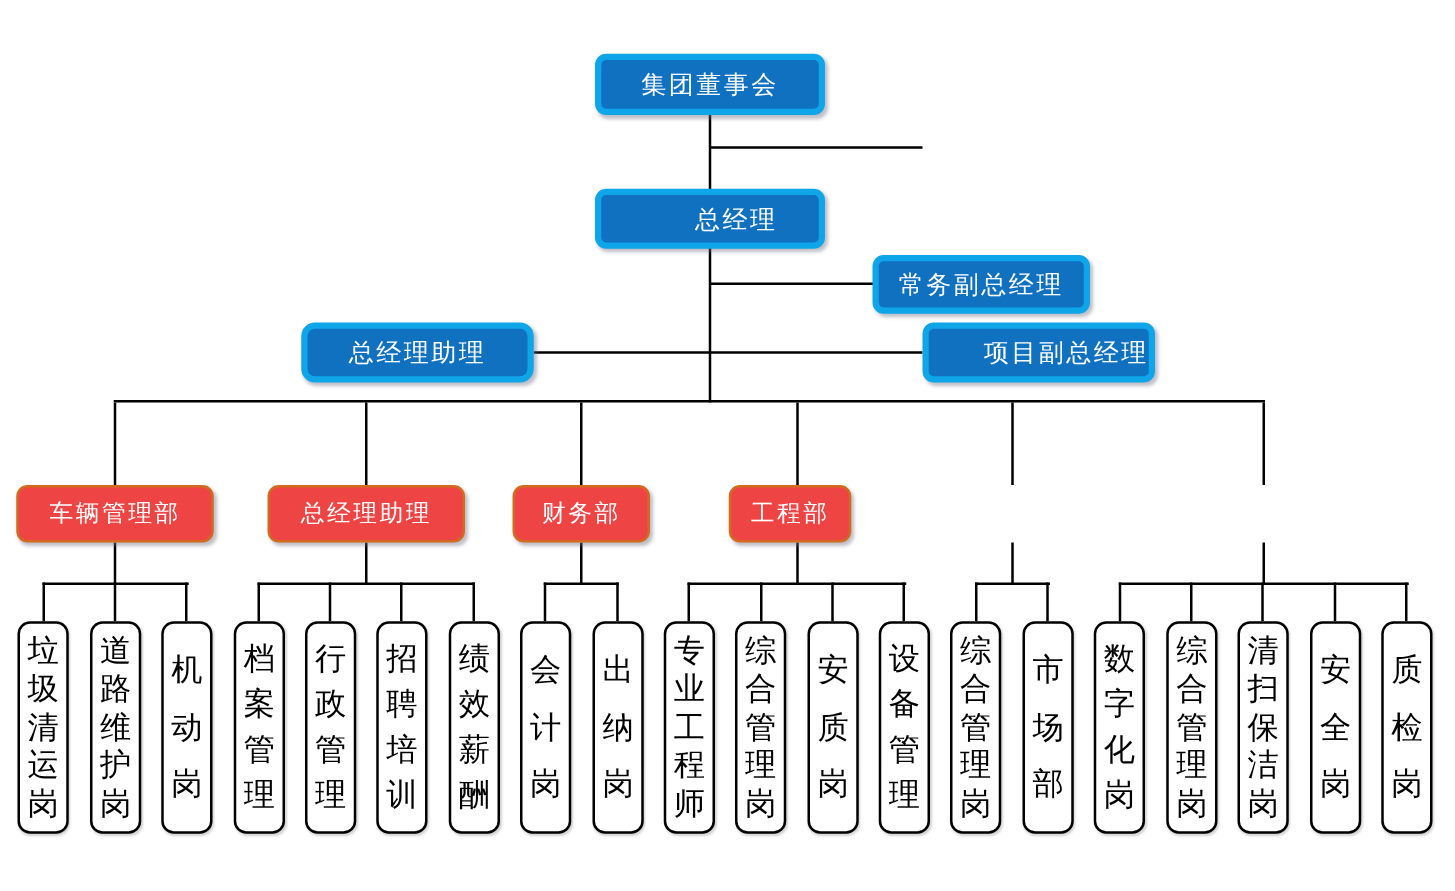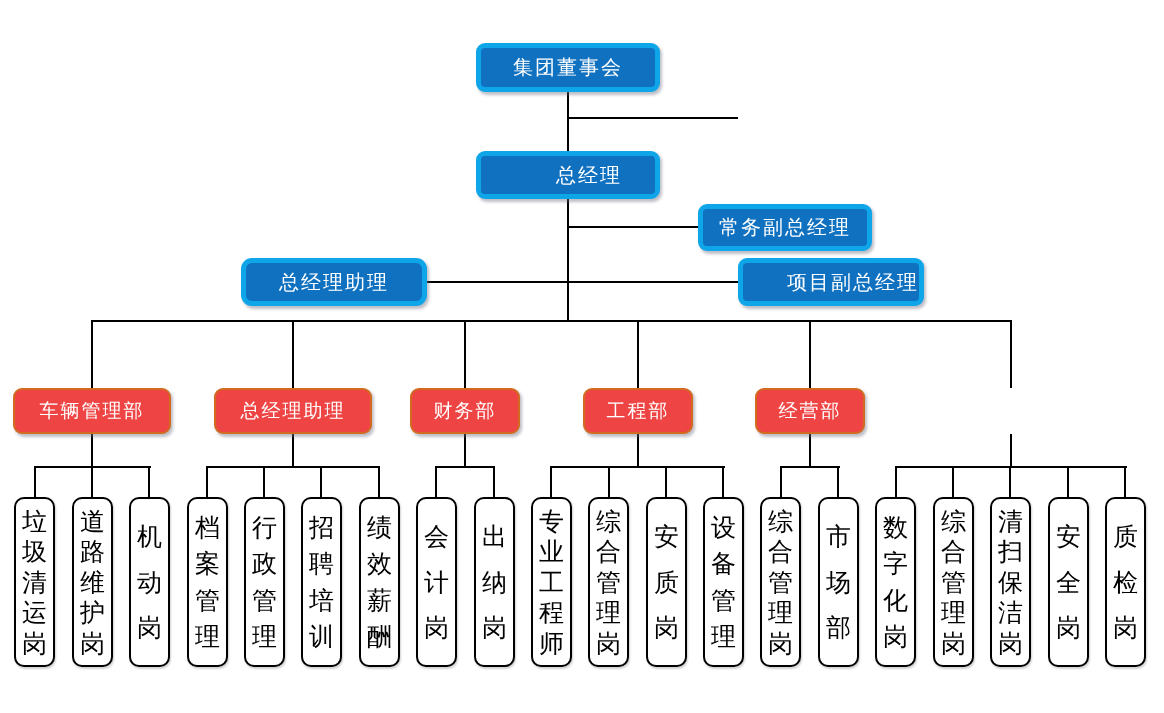--- a/index.html
+++ b/index.html
@@ -104,25 +104,22 @@
 
   <div class="node orange" style="left:13px;top:388px;width:158px;height:46px;">
     <span>车辆管理部</span>
   </div>
   <div class="node orange" style="left:214px;top:388px;width:158px;height:46px;">
     <span>总经理助理</span>
   </div>
   <div class="node orange" style="left:410px;top:388px;width:110px;height:46px;text-align:center;">
     <span>财务部</span>
   </div>
-  <div class="node orange" style="left:583px;top:388px;width:110px;height:46px;">
+  <div class="node orange" style="left:583px;top:388px;width:98px;height:46px;">
     <span>工程部</span>
-  </div>
-  <div class="node orange" style="left:755px;top:388px;width:110px;height:46px;">
-    <span>经营部</span>
   </div>
 
   <div class="vbox" style="left:14px;top:497px;">
     <span class="vlabel">
         <span>垃</span>
         <span>圾</span>
         <span>清</span>
         <span>运</span>
         <span>岗</span>
       </span>

